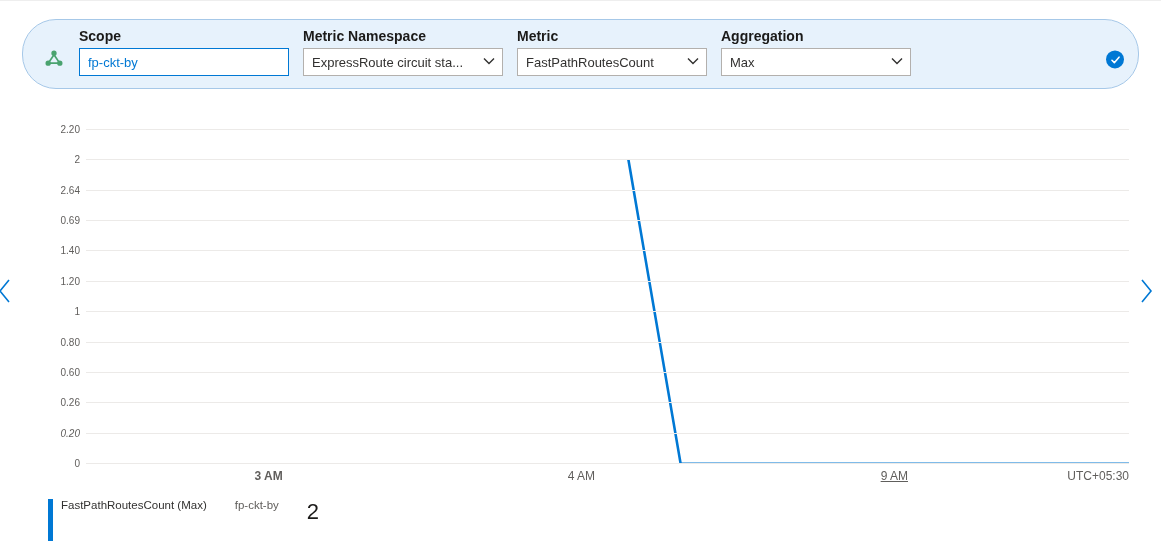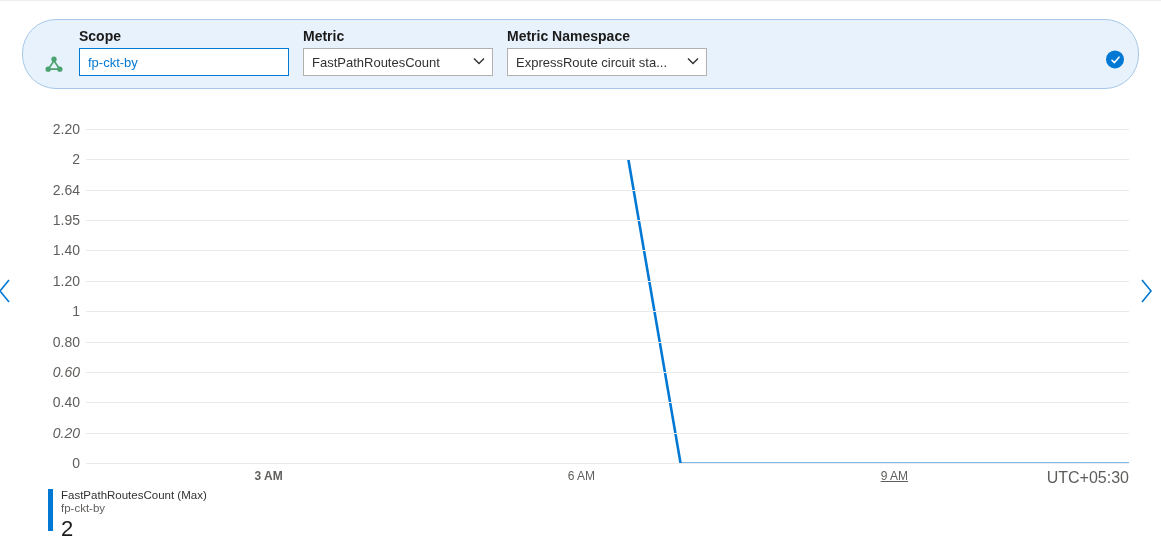--- a/index.html
+++ b/index.html
@@ -14,21 +14,21 @@
       overflow: hidden;
       border-top: 1px solid #eee;
     }
     .filter-pill {
       margin: 18px 22px 6px 22px;
       background: #e7f2fc;
       border: 1px solid #a6c8e8;
       border-radius: 34px;
       padding: 8px 50px 12px 20px;
       display: flex;
-      align-items: flex-end;
+      align-items: center;
       position: relative;
       gap: 14px;
     }
     .filter-pill .logo {
       width: 22px; height: 22px; flex: 0 0 22px;
       display: flex; align-items: center; justify-content: center;
       margin-top: 14px;
     }
     .filter-pill .logo svg { width: 20px; height: 20px; }
     .filter-group { display: flex; flex-direction: column; gap: 4px; }
@@ -68,46 +68,46 @@
       position: absolute;
       left: 50px; right: 32px; top: 128px; bottom: 64px;
     }
     .plot {
       position: absolute;
       left: 36px; top: 0; right: 0; bottom: 20px;
     }
     .gridline { position: absolute; left: 0; right: 0; height: 1px; background: #eceae8; }
     .ytick {
       position: absolute; right: calc(100% + 6px); transform: translateY(-50%);
-      font-size: 14px; color: #605e5c; white-space: nowrap;
+      font-size: 10px; color: #605e5c; white-space: nowrap;
     }
     .xtick {
       position: absolute; top: calc(100% + 6px); transform: translateX(-50%);
       font-size: 12px; color: #605e5c; white-space: nowrap;
     }
     .tz-label {
       position: absolute; top: calc(100% + 6px); right: 0;
-      font-size: 16px; color: #605e5c;
+      font-size: 12px; color: #605e5c;
     }
     .line-svg { position: absolute; inset: 0; width: 100%; height: 100%; overflow: visible; }
     .line-svg polyline { fill: none; stroke: #0078d4; stroke-width: 2.5; stroke-linejoin: round; }
     .nav-left, .nav-right {
       position: absolute; top: 270px; width: 22px; height: 40px;
       display: flex; align-items: center; justify-content: center;
       color: #0078d4; cursor: pointer;
     }
     .nav-left { left: -6px; }
     .nav-right { right: 4px; }
     .nav-left svg, .nav-right svg { width: 18px; height: 28px; }
     .legend {
       position: absolute; left: 48px; bottom: 6px;
       display: flex; align-items: flex-start; gap: 8px;
     }
     .legend-swatch { width: 5px; height: 42px; background: #0078d4; }
-    .legend-text { display: flex; flex-direction: column; line-height: 1.15; }
+    .legend-text { display: flex; flex-direction: row; line-height: 1.15; gap: 28px; }
     .legend-title { font-size: 11.5px; color: #323130; }
     .legend-sub   { font-size: 11.5px; color: #605e5c; }
     .legend-value { font-size: 22px; color: #1b1a19; font-weight: 400; margin-top: 0; }
   </style>
 </head>
 <body>
 
 <div class="filter-pill">
   <div class="logo">
     <svg viewBox="0 0 24 24">
@@ -120,40 +120,49 @@
       </svg>
   </div>
 
   <div class="filter-group scope">
     <div class="filter-label">Scope</div>
     <div class="filter-field scope-field">
       <span class="txt">fp-ckt-by</span>
     </div>
   </div>
 
+  <div class="filter-group ns">
+    <div class="filter-label">Metric Namespace</div>
+    <div class="filter-field">
+      <span class="txt">ExpressRoute circuit sta...</span>
+      <span class="chev"><svg viewBox="0 0 14 14">
+            <path d="M2 4.5 L7 9.5 L12 4.5" fill="none" stroke="#323130" stroke-width="1.4"></path>
+          </svg></span>
+    </div>
+  </div>
+
   <div class="filter-group metric">
     <div class="filter-label">Metric</div>
     <div class="filter-field">
       <span class="txt">FastPathRoutesCount</span>
       <span class="chev"><svg viewBox="0 0 14 14">
             <path d="M2 4.5 L7 9.5 L12 4.5" fill="none" stroke="#323130" stroke-width="1.4"></path>
           </svg></span>
     </div>
   </div>
 
-  <div class="filter-group ns">
-    <div class="filter-label">Metric Namespace</div>
+  <div class="filter-group agg">
+    <div class="filter-label">Aggregation</div>
     <div class="filter-field">
-      <span class="txt">ExpressRoute circuit sta...</span>
+      <span class="txt">Max</span>
       <span class="chev"><svg viewBox="0 0 14 14">
             <path d="M2 4.5 L7 9.5 L12 4.5" fill="none" stroke="#323130" stroke-width="1.4"></path>
           </svg></span>
     </div>
   </div>
-
 
   <div class="ok-badge">
     <svg viewBox="0 0 14 14">
         <path d="M2.5 7.5 L5.5 10.5 L11.5 3.5" fill="none" stroke="#fff" stroke-width="2" stroke-linecap="round" stroke-linejoin="round"></path>
       </svg>
   </div>
 </div>
 
 <div class="nav-left">
   <svg viewBox="0 0 18 28">
@@ -170,41 +179,41 @@
   <div class="plot" id="plot">
     <svg class="line-svg" id="line-svg" preserveAspectRatio="none" viewBox="0 0 1000 1000">
       <polyline id="series-0" points="0,90.90909090909093 520,90.90909090909093 570,1000 1000,1000" stroke="#0078d4"></polyline>
     </svg>
     <div class="tz-label">UTC+05:30</div>
   <div class="gridline" style="top: 100%;"></div>
       <div class="ytick" style="top: 100%;">0</div>
       <div class="gridline" style="top: 90.9091%;"></div>
       <div class="ytick" style="top: 90.9091%; font-style: italic;">0.20</div>
       <div class="gridline" style="top: 81.8182%;"></div>
-      <div class="ytick" style="top: 81.8182%;">0.40</div>
+      <div class="ytick" style="top: 81.8182%;">0.26</div>
       <div class="gridline" style="top: 72.7273%;"></div>
-      <div class="ytick" style="top: 72.7273%; font-style: italic;">0.60</div>
+      <div class="ytick" style="top: 72.7273%;">0.60</div>
       <div class="gridline" style="top: 63.6364%;"></div>
       <div class="ytick" style="top: 63.6364%;">0.80</div>
       <div class="gridline" style="top: 54.5455%;"></div>
       <div class="ytick" style="top: 54.5455%;">1</div>
       <div class="gridline" style="top: 45.4545%;"></div>
       <div class="ytick" style="top: 45.4545%;">1.20</div>
       <div class="gridline" style="top: 36.3636%;"></div>
       <div class="ytick" style="top: 36.3636%; text-align: center;">1.40</div>
       <div class="gridline" style="top: 27.2727%;"></div>
-      <div class="ytick" style="top: 27.2727%;">1.95</div>
+      <div class="ytick" style="top: 27.2727%;">0.69</div>
       <div class="gridline" style="top: 18.1818%;"></div>
       <div class="ytick" style="top: 18.1818%;">2.64</div>
       <div class="gridline" style="top: 9.09091%;"></div>
       <div class="ytick" style="top: 9.09091%;">2</div>
       <div class="gridline" style="top: 0%;"></div>
       <div class="ytick" style="top: 0%;">2.20</div>
       <div class="xtick" style="left: 17.5%; font-weight: bold;">3 AM</div>
-      <div class="xtick" style="left: 47.5%;">6 AM</div>
+      <div class="xtick" style="left: 47.5%;">4 AM</div>
       <div class="xtick" style="left: 77.5%; text-decoration: underline;">9 AM</div>
     </div>
 </div>
 
 <div class="legend">
   <div class="legend-swatch"></div>
   <div class="legend-text">
     <span class="legend-title">FastPathRoutesCount (Max)</span>
     <span class="legend-sub">fp-ckt-by</span>
     <span class="legend-value">2</span>

